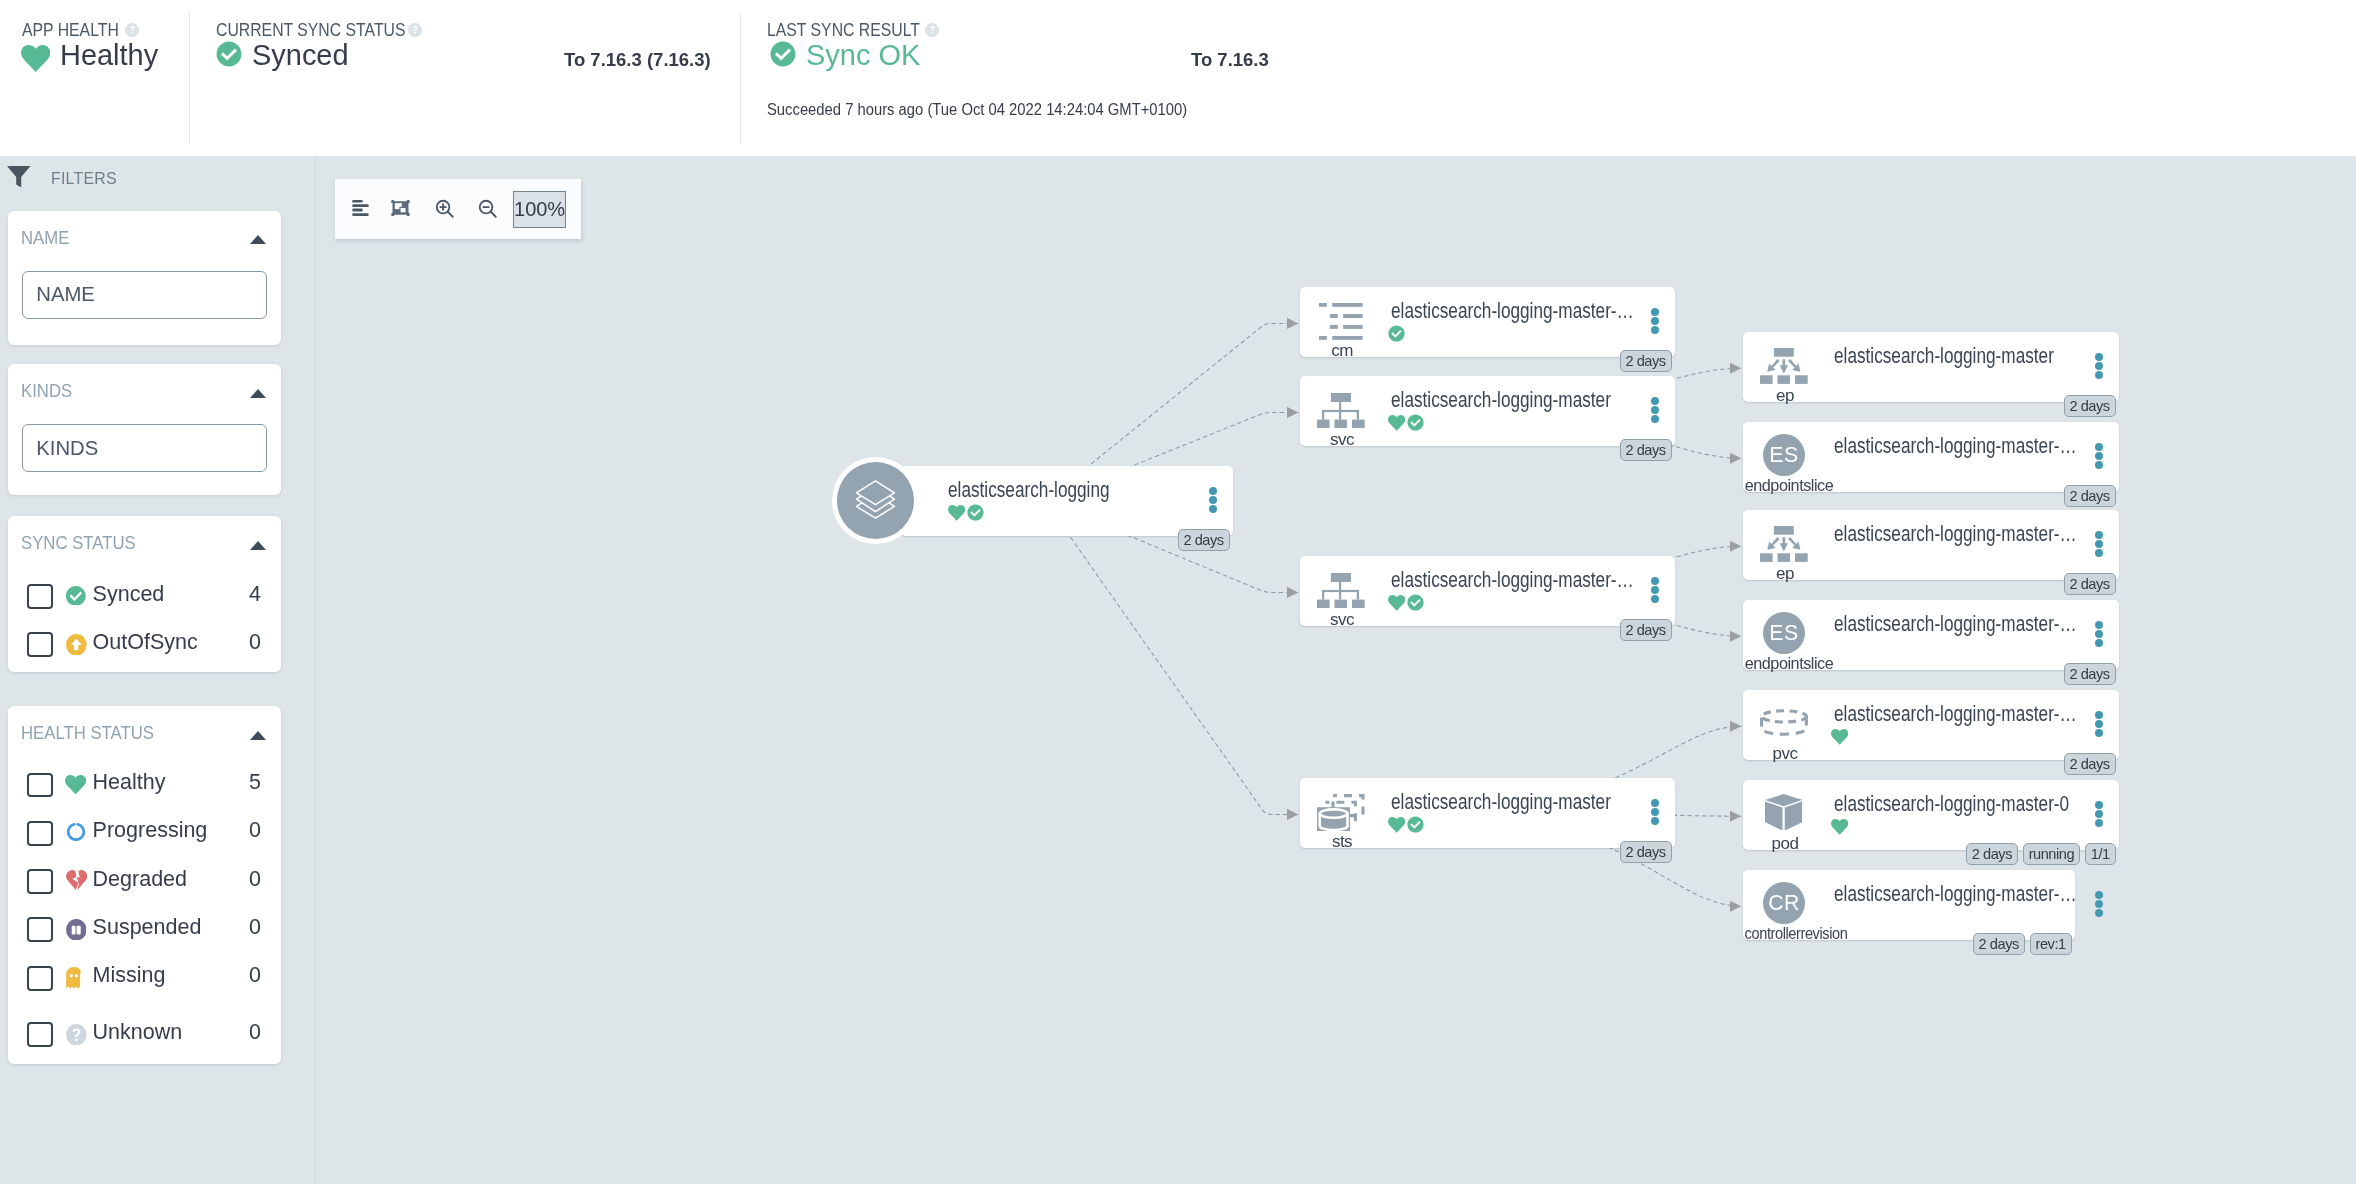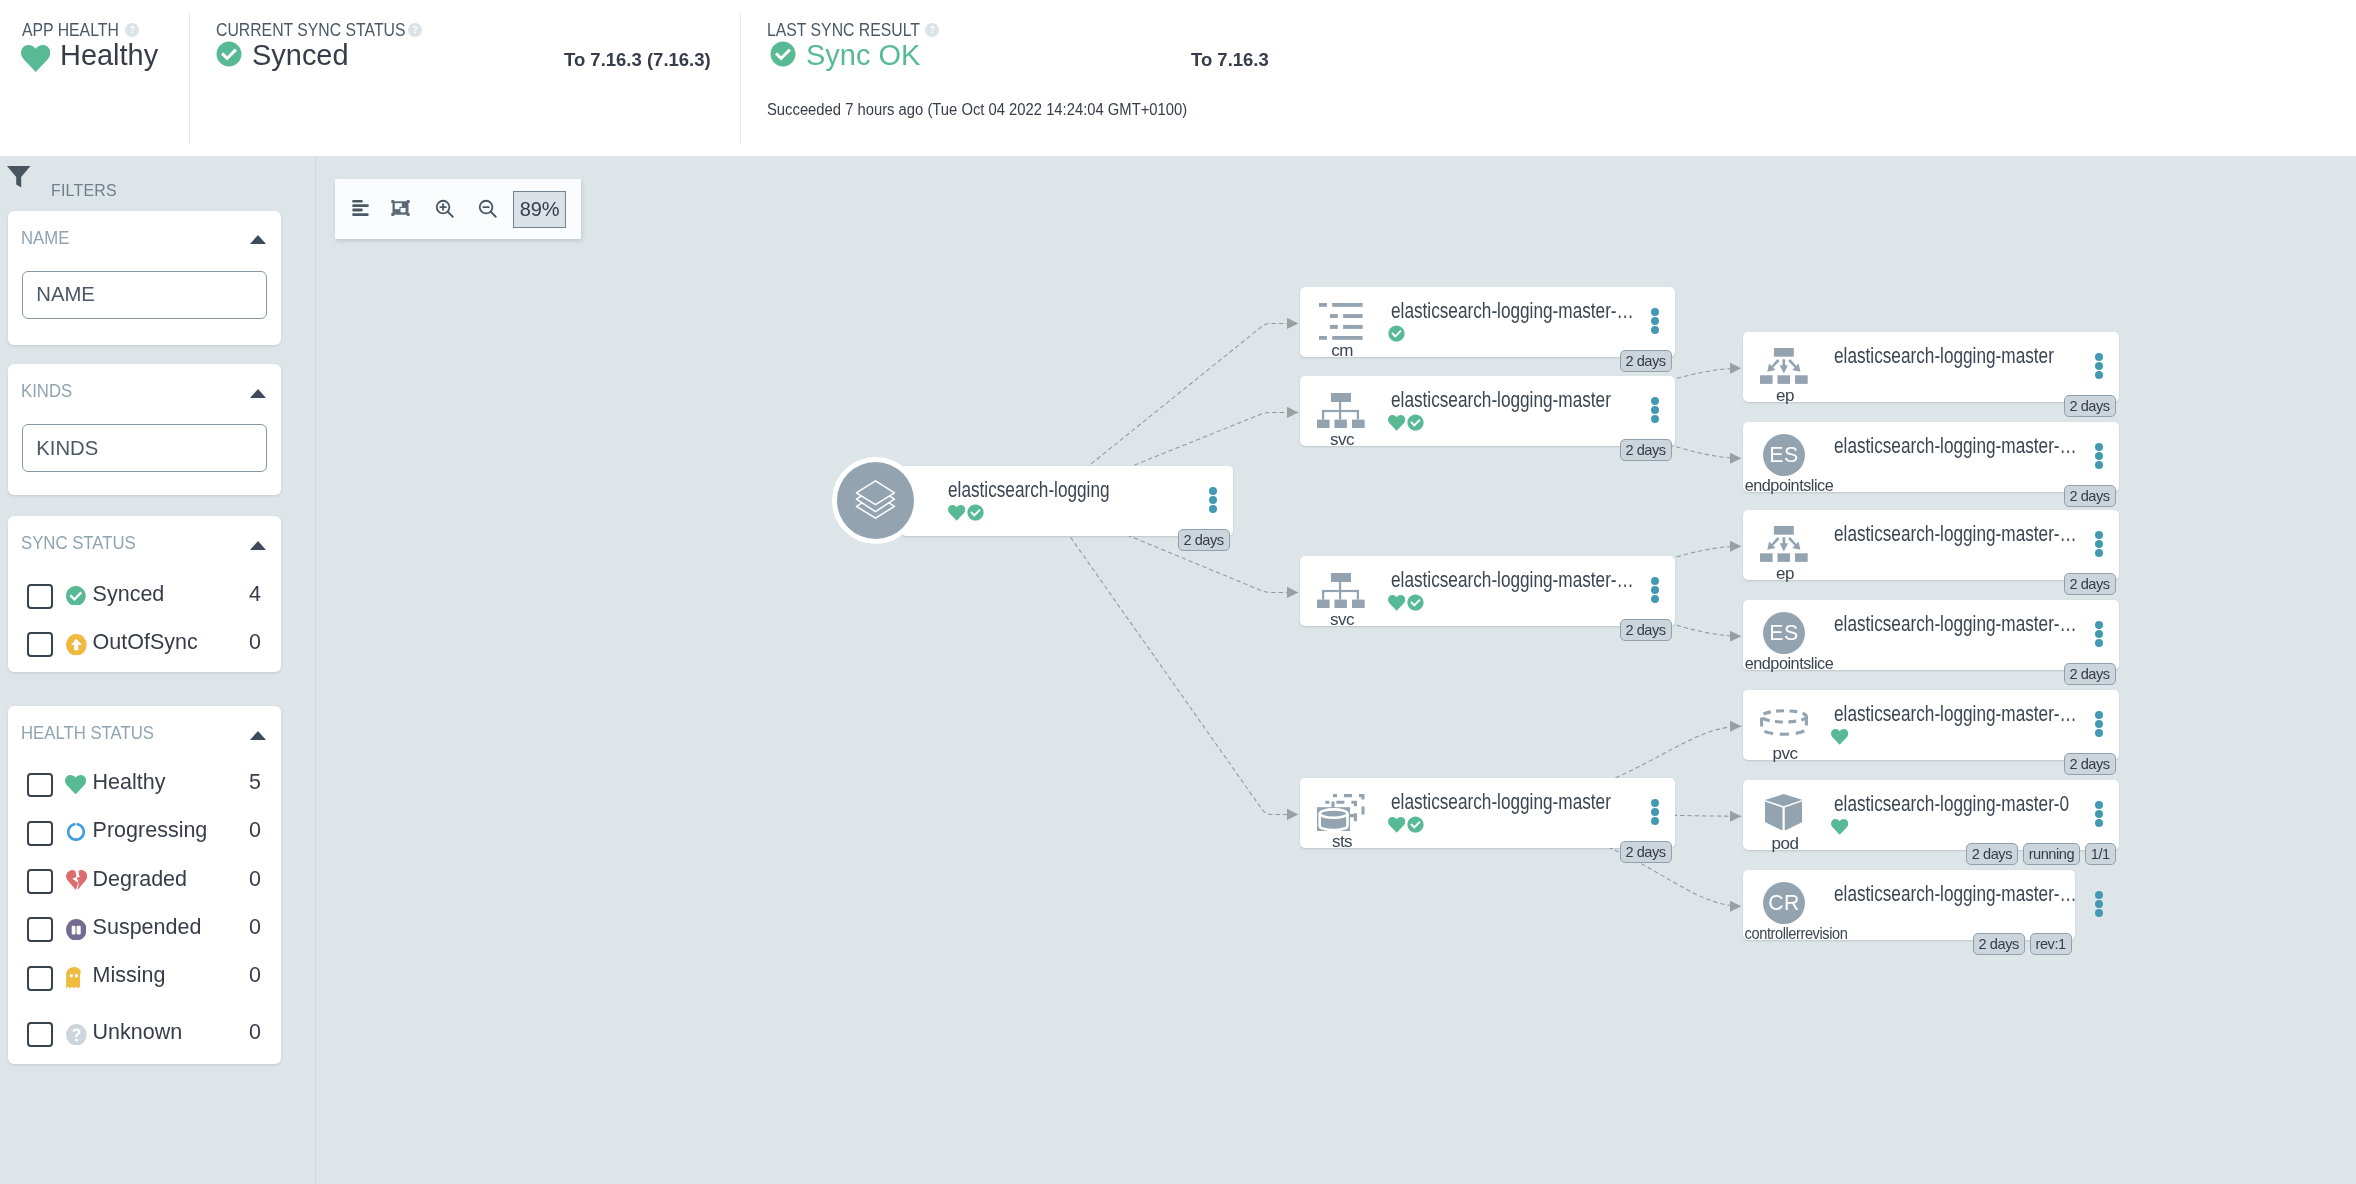--- a/index.html
+++ b/index.html
@@ -18,21 +18,21 @@
                 transform:scaleX(.965);transform-origin:left top;}
   .tile-rev{position:absolute;font-size:18.5px;font-weight:bold;color:#363c4a;white-space:nowrap;}
   .tile-detail{position:absolute;font-size:16.05px;color:#363c4a;white-space:nowrap;
                 transform:scaleX(.923);transform-origin:left top;}
   .statusicon{position:absolute;}
 
   
   .sidebar{position:absolute;left:0;top:156px;width:315px;height:1028px;background:#dee5e8;}
   .sb-sep{position:absolute;left:315px;top:156px;width:1px;height:1028px;background:#cfd9de;}
   .filters-icon{position:absolute;left:7px;top:166.4px;width:23.5px;height:21.6px;}
-  .filters-title{position:absolute;left:51px;top:169.5px;font-size:15.9px;letter-spacing:.23px;color:#6d7f8b;margin-top:12px;}
+  .filters-title{position:absolute;left:51px;top:169.5px;font-size:15.9px;letter-spacing:.23px;color:#6d7f8b;}
   .fcard{position:absolute;left:7.8px;width:273px;background:#fff;border-radius:6px;
          box-shadow:0 1px 3px rgba(60,75,90,.16);}
   .fcard-title{position:absolute;left:13.2px;top:16px;font-size:18.6px;color:#8fa3b0;
                transform:scaleX(.9);transform-origin:left top;}
   .caret{position:absolute;left:242.2px;top:24.6px;width:0;height:0;
          border-left:8.6px solid transparent;border-right:8.6px solid transparent;border-bottom:9px solid #3e4c59;}
   .finput{position:absolute;left:14.5px;width:244.6px;height:48px;box-sizing:border-box;
           border:1px solid #8698a5;border-radius:6px;background:#fff;
           font-family:"Liberation Sans",sans-serif;font-size:20.3px;color:#3e4c59;padding:0 13px;outline:none;}
   .finput::placeholder{color:#4a5866;opacity:1;}
@@ -298,21 +298,21 @@
   </span>
   <span class="tbtn" style="left:141px;">
     <svg width="23" height="23" viewBox="0 0 24 24">
           <g fill="none" stroke="#4a5866" stroke-width="1.9">
             <circle cx="10.5" cy="10.5" r="6.6"></circle>
             <path stroke-linecap="round" d="M15.4 15.4 20.6 20.6"></path>
             <path stroke-linecap="round" d="M7.6 10.5h5.8"></path>
           </g>
         </svg>
   </span>
-  <div class="zoombox">89%</div>
+  <div class="zoombox">100%</div>
 </div>
 
 <div class="graph">
   <svg class="edges" width="2040" height="1028">
     <defs>
       <marker id="arw" markerWidth="12" markerHeight="12" refX="11.3" refY="6" orient="auto" markerUnits="userSpaceOnUse">
         <path d="M0 0.45 L11.3 6 L0 11.55 z" fill="#9b9fa1"></path>
       </marker>
     </defs>
     <g fill="none" stroke="#8a99a5" stroke-width="1.05" stroke-dasharray="4.4 3" marker-end="url(#arw)">

